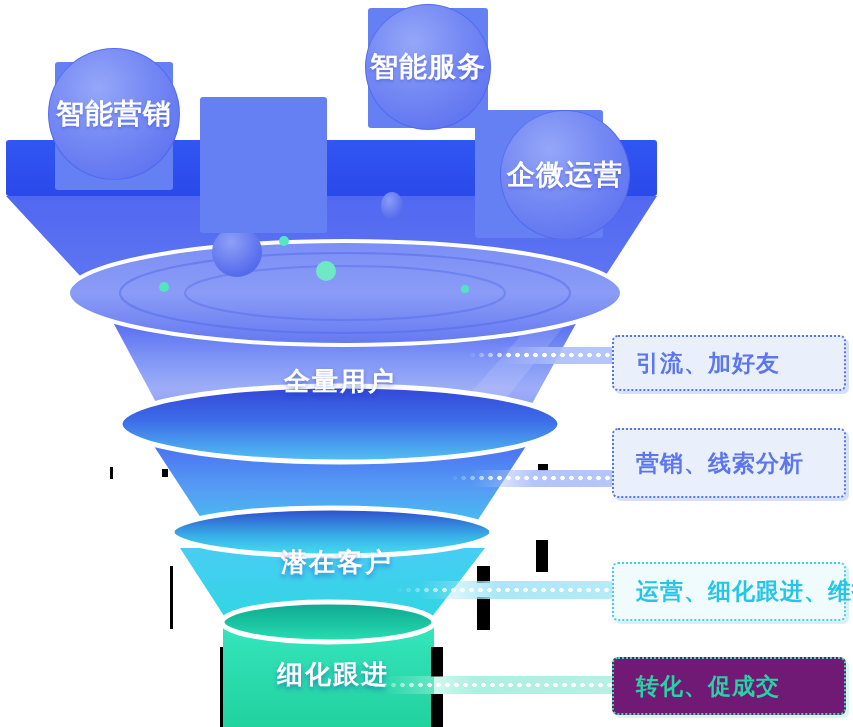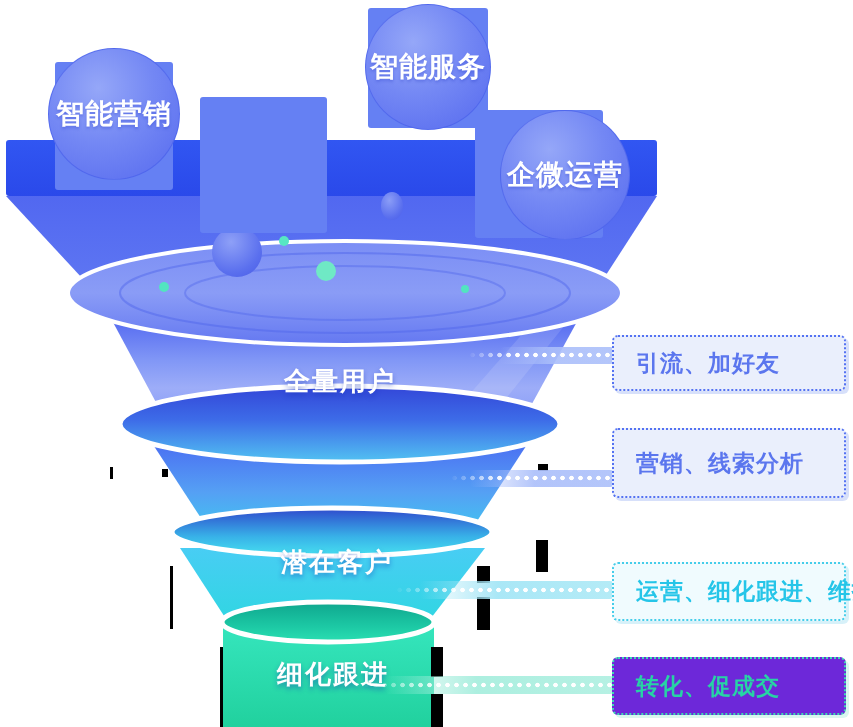--- a/index.html
+++ b/index.html
@@ -42,21 +42,21 @@
 
   
   .anno-box{
     position:absolute;left:612px;width:234px;height:56px;
     border-radius:6px;border:2px dotted;
     display:flex;align-items:center;box-sizing:border-box;padding-left:22px;
     font-weight:bold;font-size:23px;letter-spacing:1px;white-space:nowrap;
   }
   .anno-blue{background:#eaeffc;border-color:#5472f2;color:#5b76ee;box-shadow:3px 3px 0 rgba(140,165,242,.35);}
   .anno-cyan{background:#f0fbfe;border-color:#45cdea;color:#25c5e8;box-shadow:3px 3px 0 rgba(140,215,238,.35);}
-  .anno-teal{background:#6d28d9;border-color:#3cd9b4;color:#27d3a5;box-shadow:3px 3px 0 rgba(150,230,210,.35);}
+  .anno-teal{background:#701a75;border-color:#3cd9b4;color:#27d3a5;box-shadow:3px 3px 0 rgba(150,230,210,.35);}
 </style>
 </head>
 <body>
 
 <div class="stage">
 
   <svg width="853" height="727" viewBox="0 0 853 727">
     <defs>
       <linearGradient id="gBand" x1="0" y1="0" x2="0" y2="1">
         <stop offset="0" stop-color="#3156f2"></stop>

